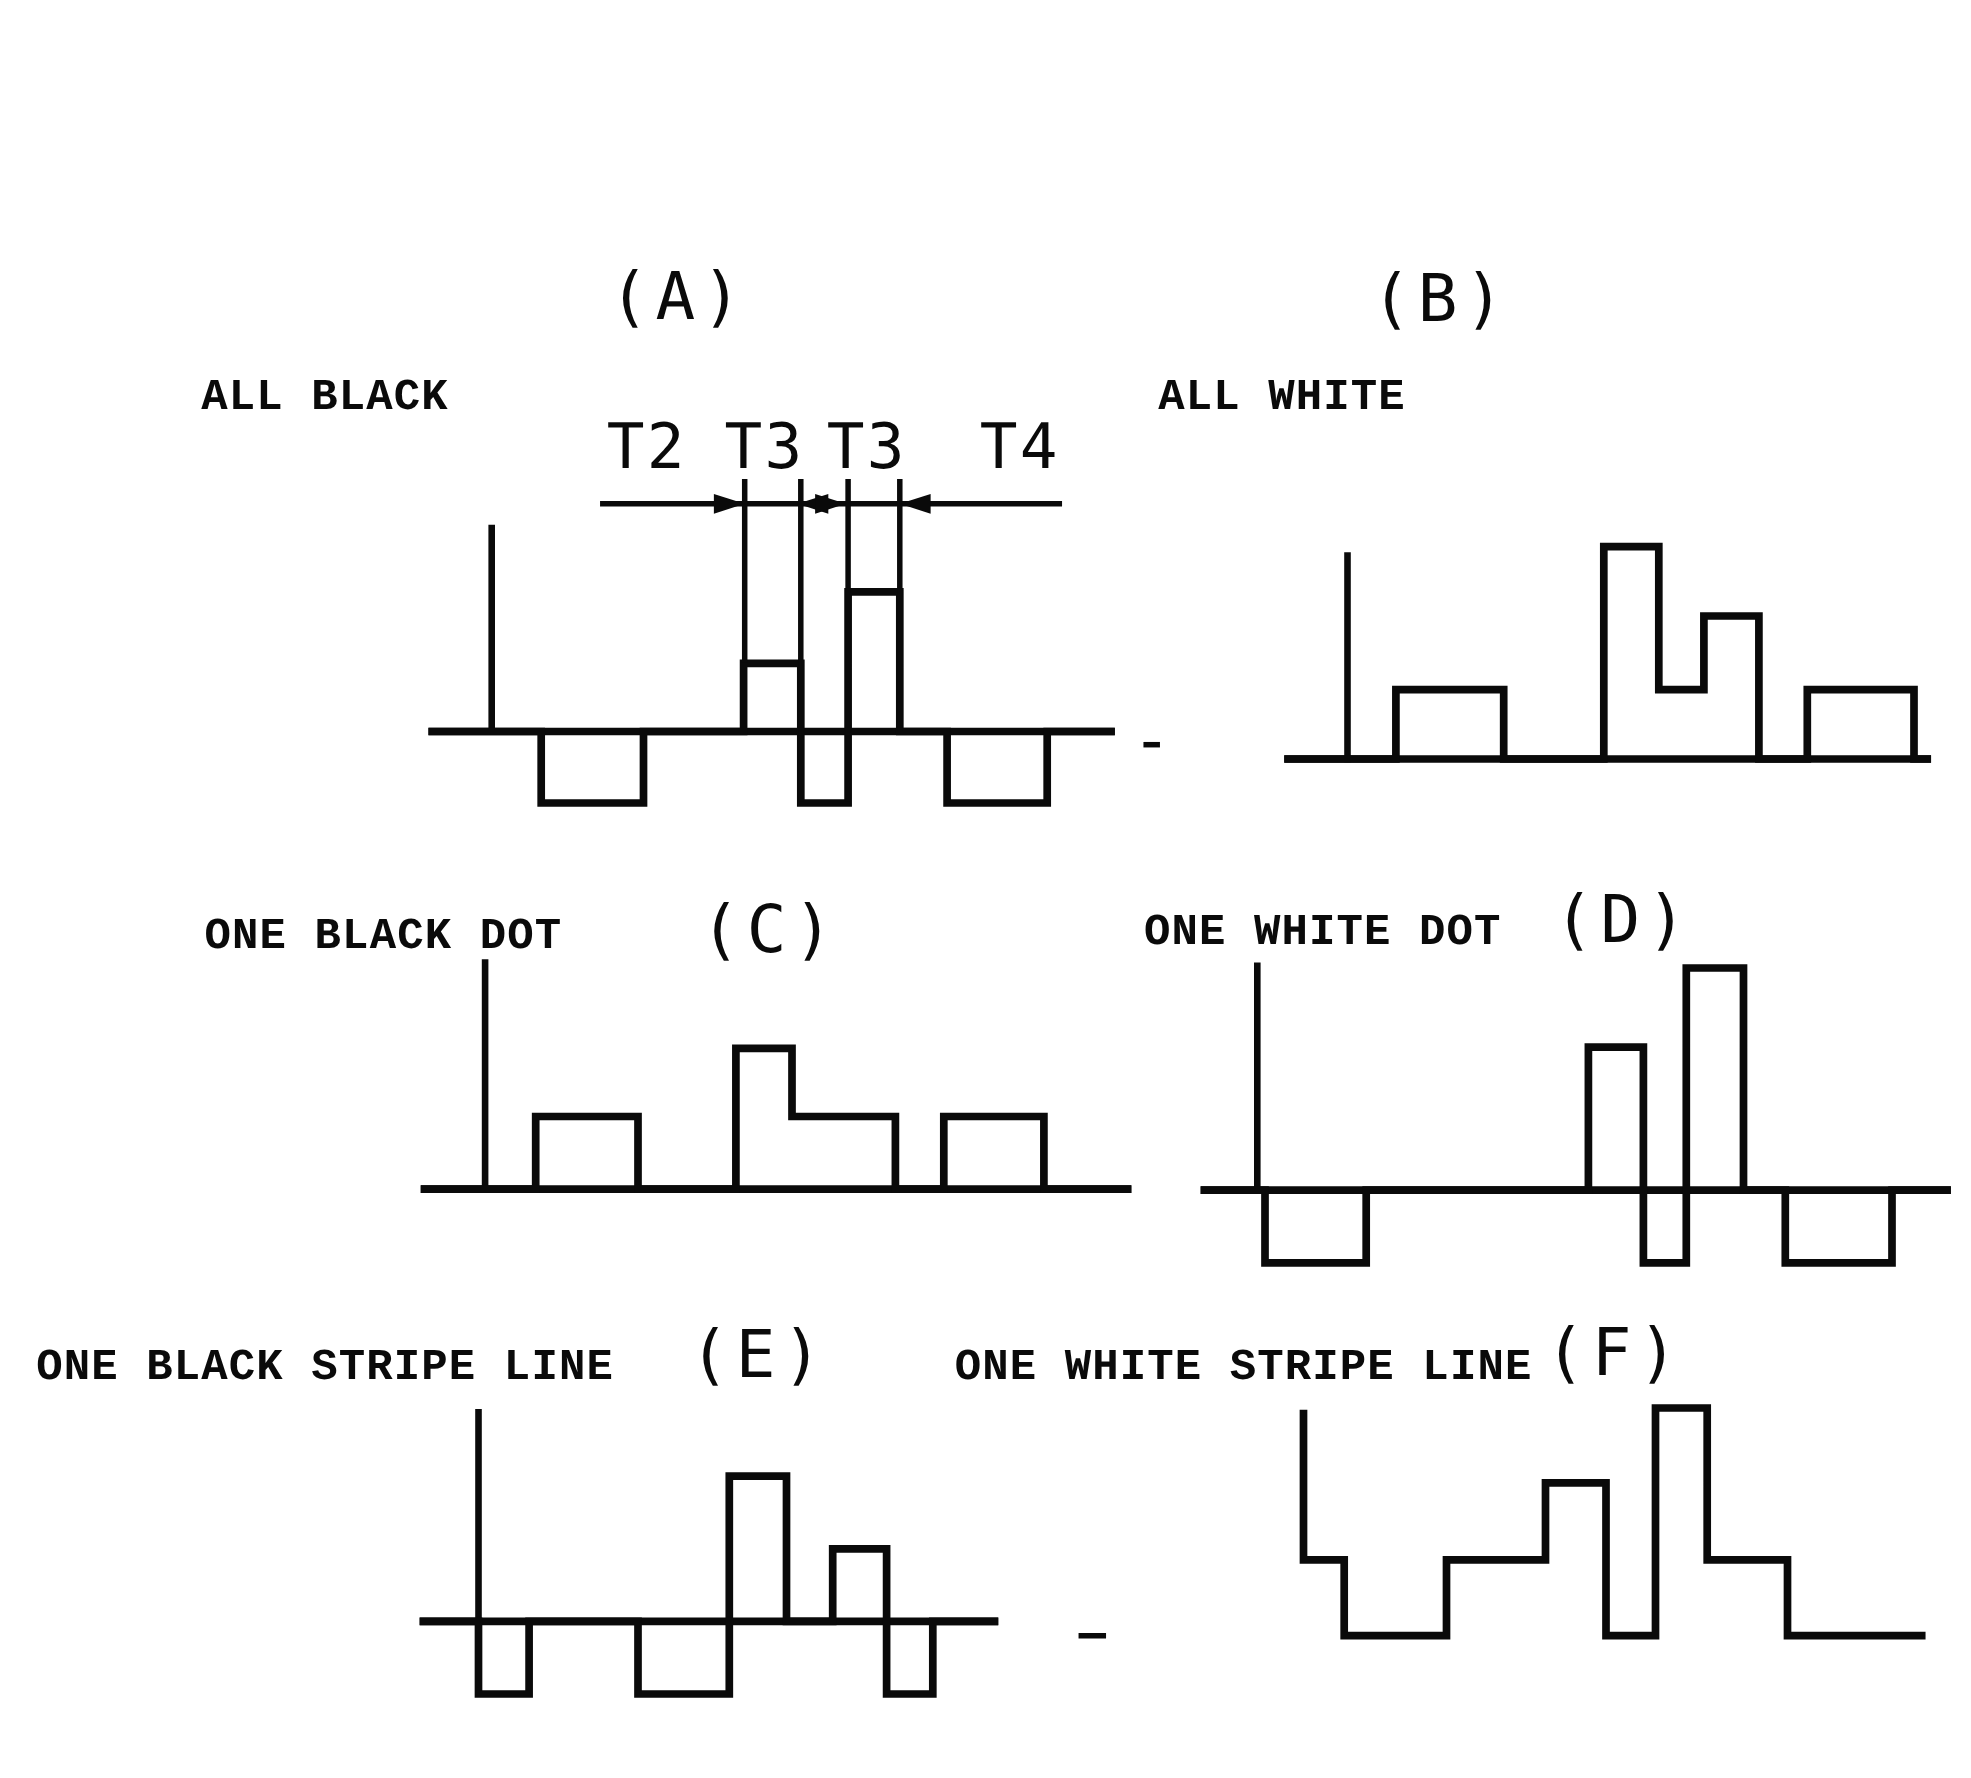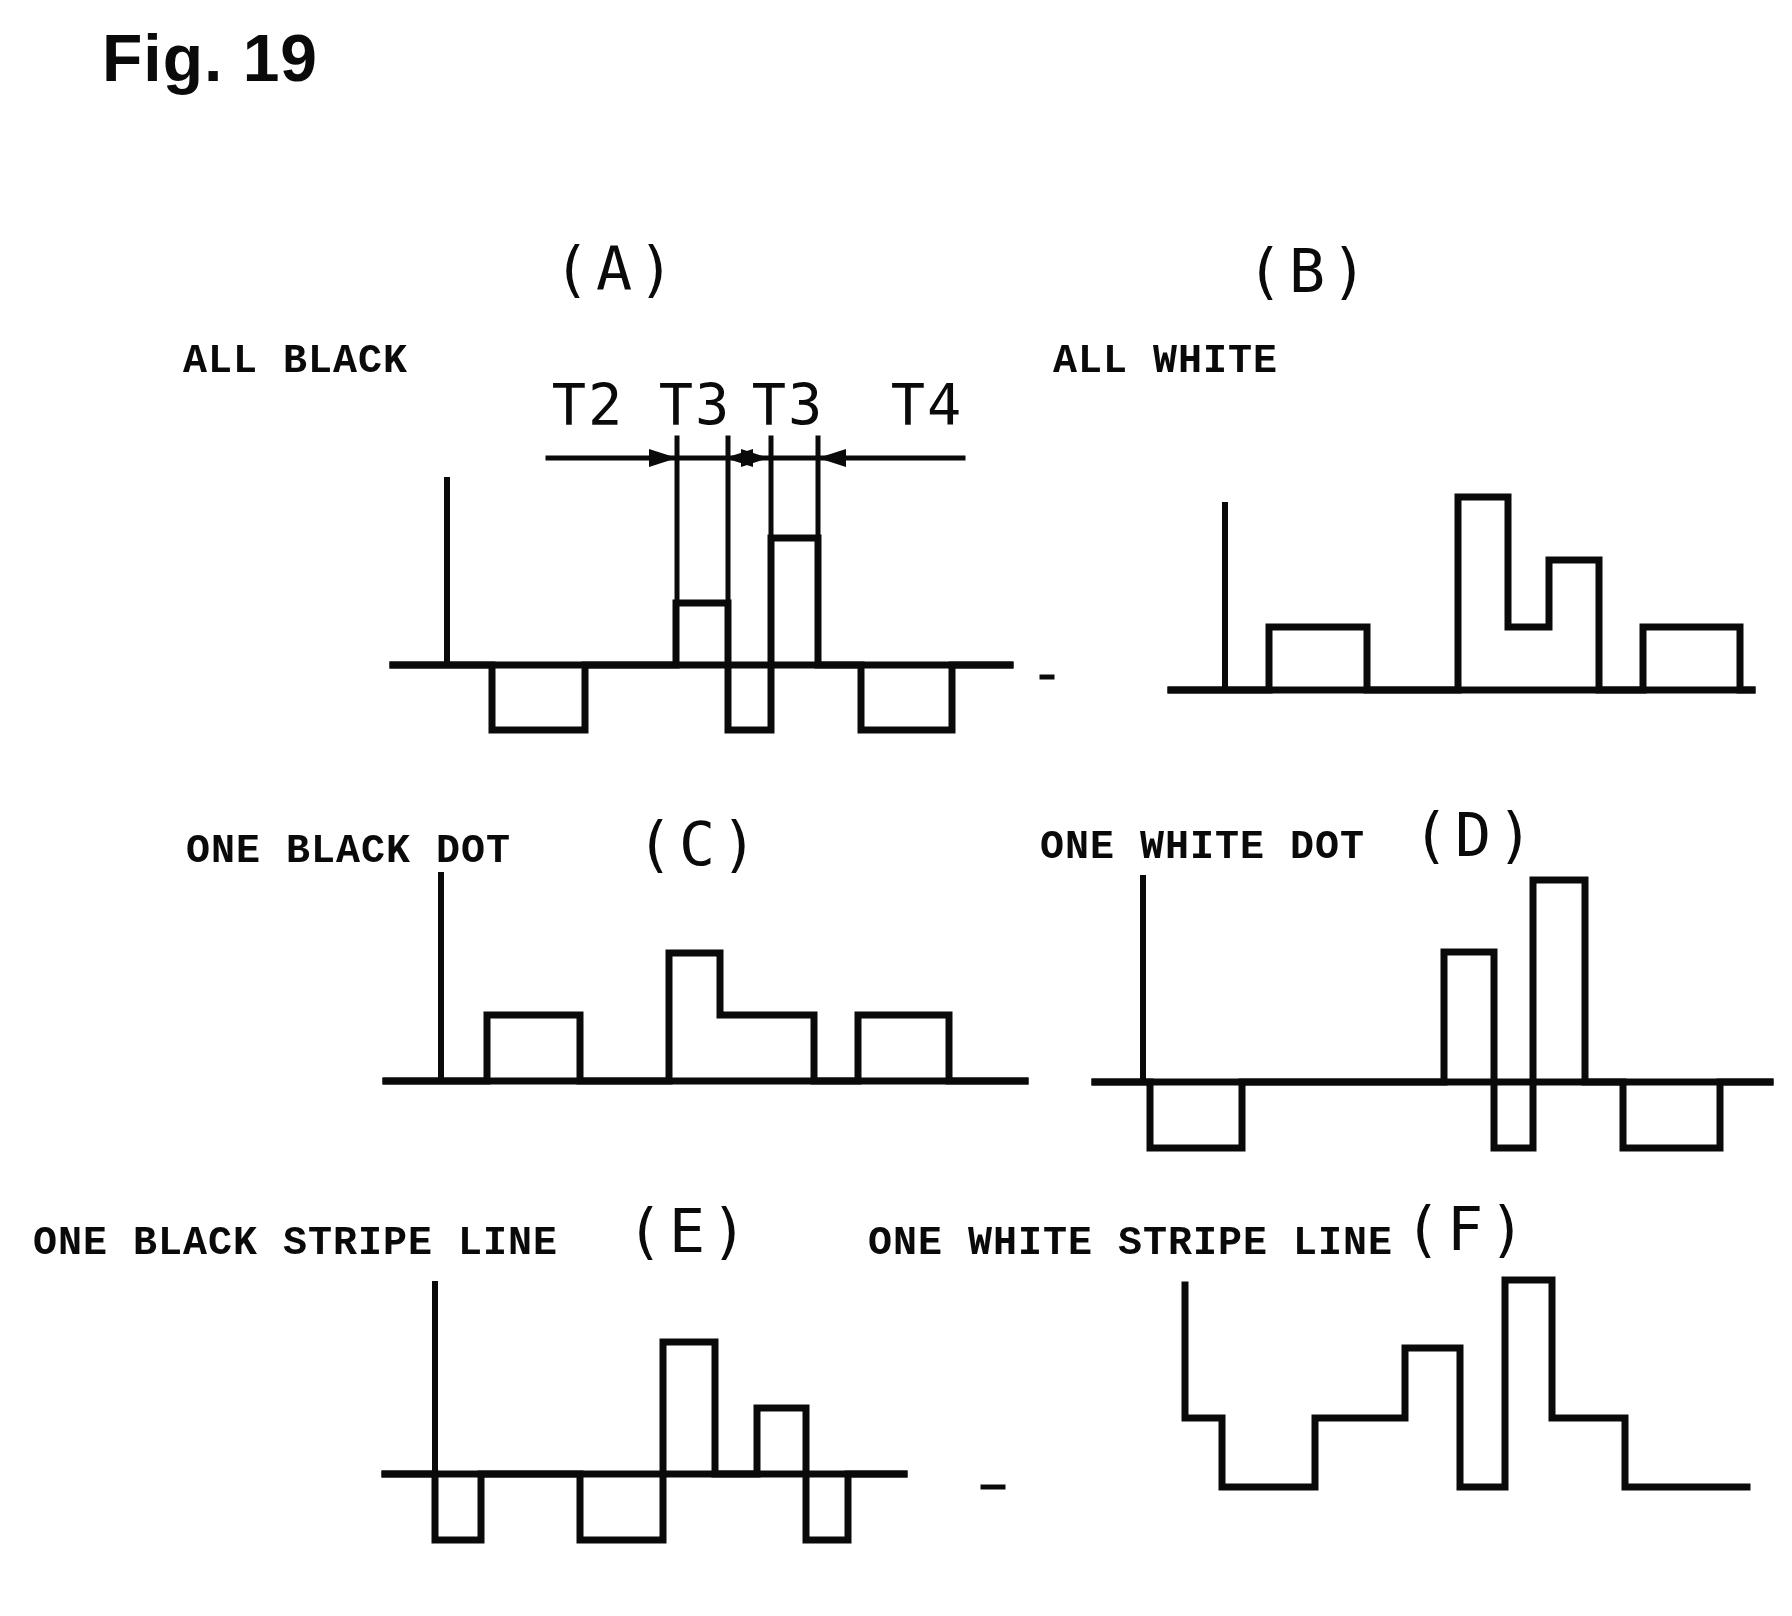--- a/index.html
+++ b/index.html
@@ -21,21 +21,20 @@
   }
   .tlabel{
     font-family:"DejaVu Sans Mono",monospace;
     font-weight:400;font-size:57px;letter-spacing:2px;
   }
 </style>
 </head>
 <body>
 
 <div id="stage">
-  <div id="fig-title">Fig. 19</div>
   <svg id="canvas" width="1792" height="1616" viewBox="0 0 1792 1616" xmlns="http://www.w3.org/2000/svg">
       <line x1="393" y1="665" x2="1010" y2="665" stroke="#0a0a0a" stroke-width="7" stroke-linecap="square"></line>
       <line x1="447" y1="480" x2="447" y2="665" stroke="#0a0a0a" stroke-width="6" stroke-linecap="square"></line>
       <polyline points="393,665 492,665 492,730 585,730 585,665 676,665 676,603 728,603 728,730 771,730 771,538 818,538 818,665 861,665 861,730 952,730 952,665 1010,665" fill="none" stroke="#0a0a0a" stroke-width="7" stroke-linejoin="miter" stroke-linecap="square"></polyline>
       <text x="617" y="290" text-anchor="middle" class="ptitle">(A)</text>
       <text x="183" y="372" text-anchor="start" class="lbl">ALL BLACK</text>
       <line x1="548" y1="458" x2="963" y2="458" stroke="#0a0a0a" stroke-width="5" stroke-linecap="square"></line>
       <line x1="677" y1="438" x2="677" y2="600" stroke="#0a0a0a" stroke-width="5" stroke-linecap="square"></line>
       <line x1="728" y1="438" x2="728" y2="726" stroke="#0a0a0a" stroke-width="5" stroke-linecap="square"></line>
       <line x1="771" y1="438" x2="771" y2="726" stroke="#0a0a0a" stroke-width="5" stroke-linecap="square"></line>

